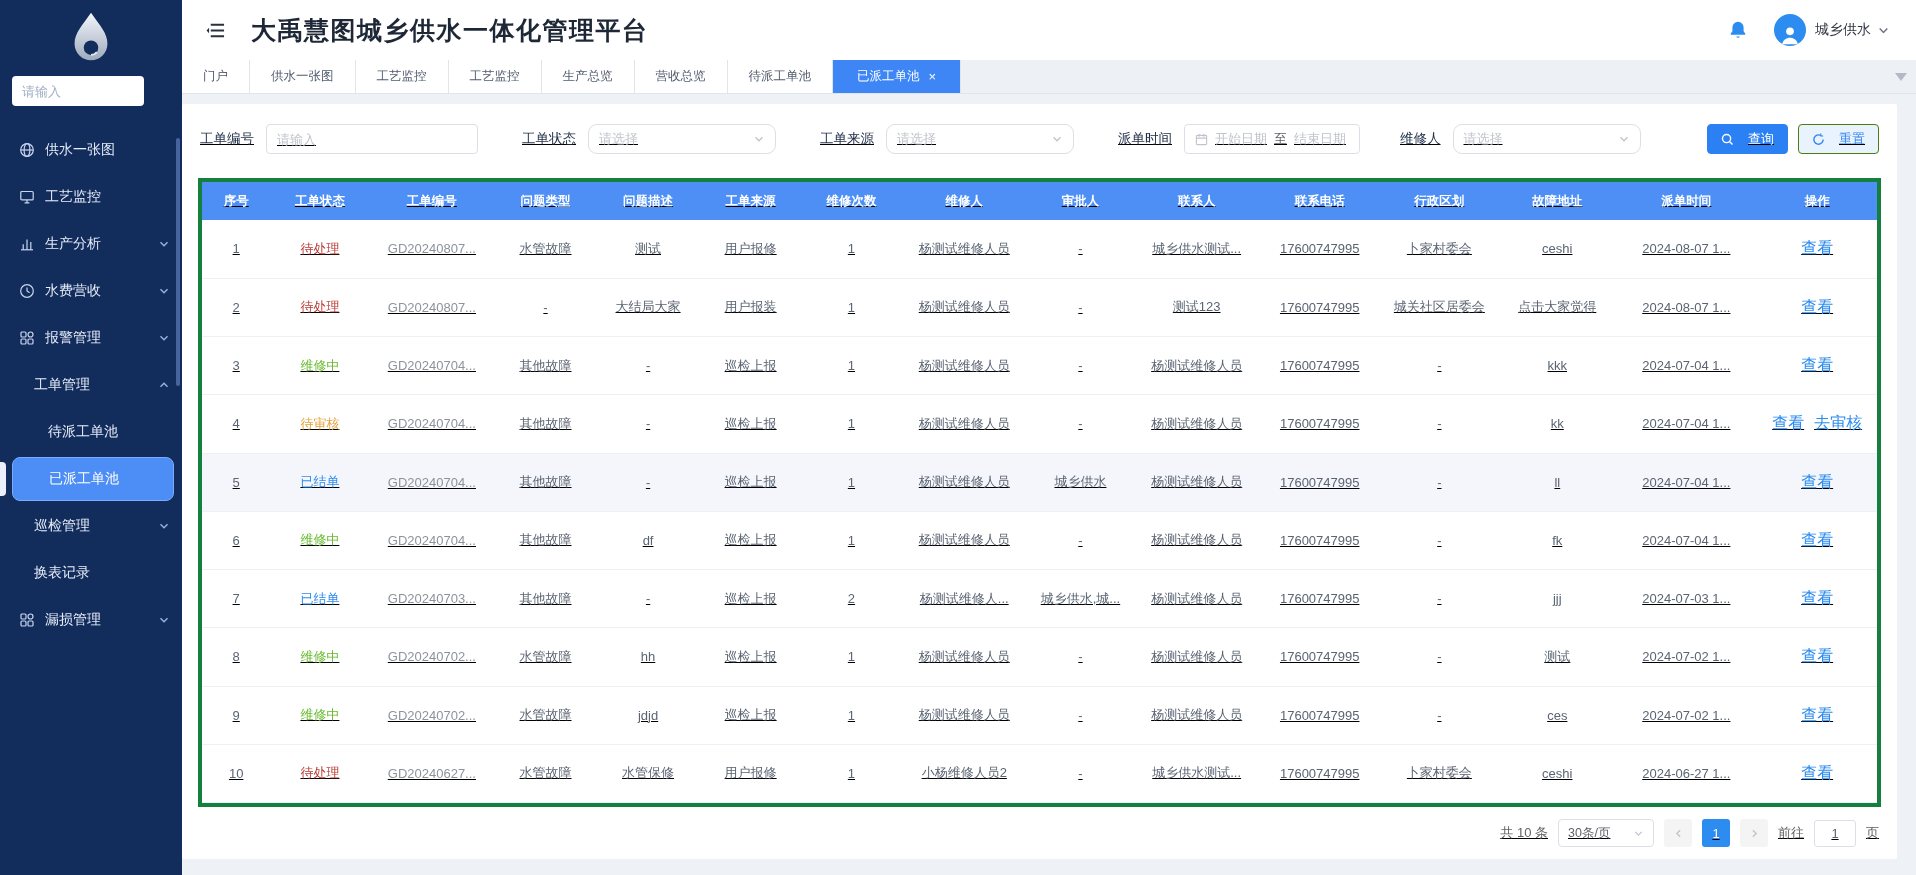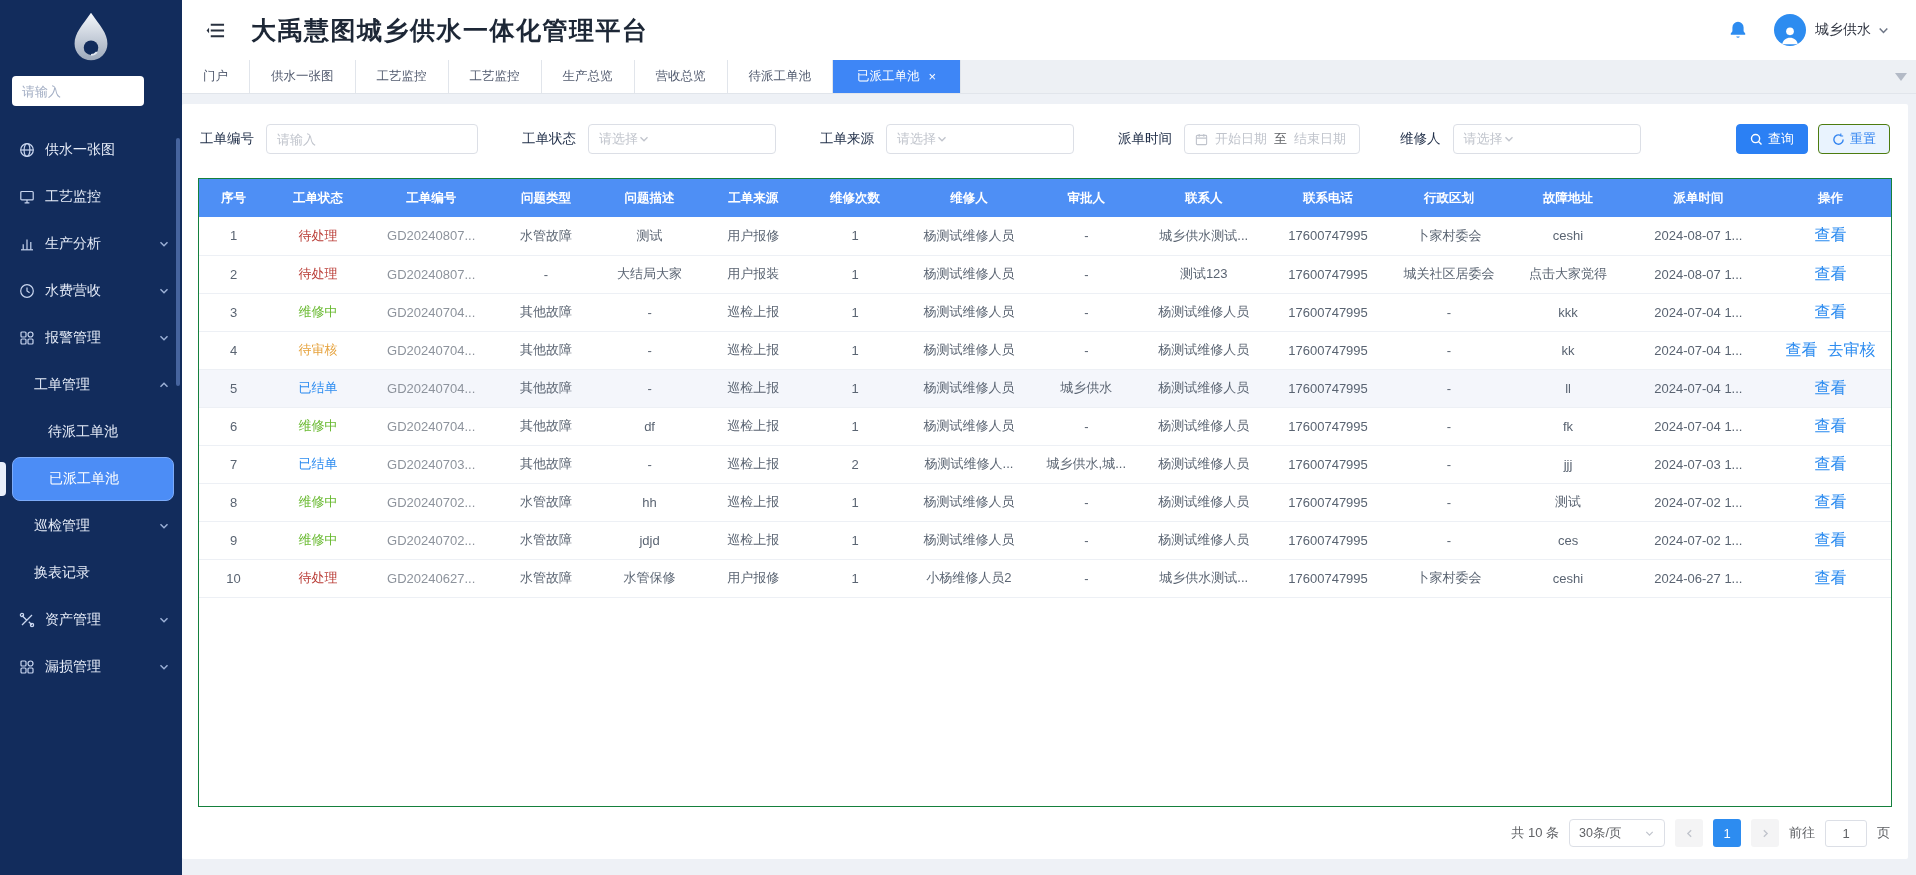--- a/index.html
+++ b/index.html
@@ -34,42 +34,42 @@
   .avatar { width:32px; height:32px; border-radius:50%; background:#2d8cf0; display:flex; align-items:flex-end; justify-content:center; overflow:hidden; margin-right:9px; cursor:pointer; }
   .username { font-size:14px; color:#303541; margin-right:6px; cursor:pointer; }
   .user-chev { color:#6d7585; display:flex; }
 
   .tabbar { height:34px; background:#edf0f4; display:flex; align-items:stretch; border-bottom:1px solid #e1e5eb; flex-shrink:0; position:relative; }
   .tab { background:#fff; border-right:1px solid #e1e5eb; padding:0 21px; display:flex; align-items:center; font-size:12.5px; color:#515a6e; cursor:pointer; white-space:nowrap; }
   .tab.active { background:#3e86f6; color:#fff; padding:0 24px; }
   .tab-close { margin-left:9px; font-size:13px; line-height:1; cursor:pointer; }
   .tabbar-caret { position:absolute; right:9px; top:50%; transform:translateY(-50%); color:#b3bac6; display:flex; }
 
-  .content { flex:1; min-height:0; padding:10px 8px 16px 0; }
+  .content { flex:1; min-height:0; padding:10px 19px 16px 0;text-decoration:underline; }
   .panel { background:#fff; height:100%; border-radius:2px; padding:16px 16px 0; display:flex; flex-direction:column; }
 
   
   .filters { display:flex; align-items:center; margin:4px 2px 24px; flex-shrink:0; }
   .fgroup { display:flex; align-items:center; margin-right:44px; }
   .flabel { font-size:13.5px; color:#22304a; margin-right:12px; white-space:nowrap; }
   .fcontrol { height:30px; border:1px solid #dcdfe6; border-radius:4px; background:#fff; display:flex; align-items:center; padding:0 10px; font-size:13px; color:#c0c4cc; }
   .fcontrol input { border:none; outline:none; width:100%; font-size:13px; color:#606266; background:transparent; }
   .fcontrol input::placeholder { color:#c0c4cc; }
-  .fselect { justify-content:flex-start; cursor:pointer; }
+  .fselect { justify-content:space-between; cursor:pointer;border-radius:9px; }
   .fselect .selchev { color:#c0c4cc; display:flex; }
   .fdate { gap:7px; cursor:pointer; }
   .fdate .sep { color:#606266; }
   .fdate .cal { color:#c0c4cc; display:flex; }
   .fbtns { margin-left:auto; display:flex; align-items:center; }
-  .btn { height:30px; border-radius:4px; font-size:13px; display:flex; align-items:center; gap:5px; padding:0 13px; cursor:pointer; font-family:inherit; }
+  .btn { height:30px; border-radius:4px; font-size:13px; display:flex; align-items:center; gap:14px; padding:0 13px; cursor:pointer; font-family:inherit; }
   .btn-search { background:#2b80f4; border:1px solid #2b80f4; color:#fff; }
   .btn-reset { background:#e9f3fe; border:1px solid #4d7c0f; color:#3284f0; margin-left:10px; }
 
   
-  .table-wrap { border:1px solid #15803d; flex:1; min-height:0; display:flex; flex-direction:column; }
+  .table-wrap { border:4px solid #15803d; flex:1; min-height:0; display:flex; }
   table { width:100%; border-collapse:collapse; table-layout:fixed; }
   thead th { background:#4e8ff5; color:#fff; font-size:12.5px; font-weight:bold; height:38px; text-align:center; padding:0 4px; overflow:hidden; white-space:nowrap; }
   tbody td { height:38px; text-align:center; font-size:13px; color:#5a6472; border-bottom:1px solid #edf0f5; padding:0 4px; overflow:hidden; white-space:nowrap; text-overflow:ellipsis; background:#fff; }
   tr.highlight td { background:#f4f6fb; }
   td.muted { color:#8d939c; }
   a.op { color:#2d8cf0; text-decoration:none; margin:0 5px; font-size:16px; cursor:pointer; }
   .tfiller { flex:1; background:#fff; }
 
   
   .pagination { display:flex; align-items:center; justify-content:flex-end; gap:10px; height:52px; flex-shrink:0; font-size:13px; color:#606266; padding-right:2px; }
@@ -183,35 +183,20 @@
           <svg width="12" height="12" viewBox="0 0 12 12" fill="none" stroke="currentColor" stroke-width="1.4">
             <path d="M2.5 4.2L6 7.8l3.5-3.6"></path>
           </svg>
         </span>
       </div>
       <div class="menu-item lvl2">
         <span class="mi-label">换表记录</span>
       </div>
       <div class="menu-item lvl1">
         <span class="mi-icon">
-          <svg width="16" height="16" viewBox="0 0 16 16" fill="none" stroke="currentColor" stroke-width="1.3">
-            <path d="M3 13L13 3M3 3.5L8 8.5M13 13L9.8 9.8"></path>
-            <circle cx="3" cy="3" r="1.6"></circle>
-            <circle cx="13" cy="13" r="1.6"></circle>
-          </svg>
-        </span>
-        <span class="mi-label">资产管理</span>
-        <span class="chev down">
-          <svg width="12" height="12" viewBox="0 0 12 12" fill="none" stroke="currentColor" stroke-width="1.4">
-            <path d="M2.5 4.2L6 7.8l3.5-3.6"></path>
-          </svg>
-        </span>
-      </div>
-      <div class="menu-item lvl1">
-        <span class="mi-icon">
           <svg width="16" height="16" viewBox="0 0 16 16" fill="none" stroke="currentColor" stroke-width="1.2">
             <rect x="2" y="2" width="5" height="5" rx="1"></rect>
             <rect x="9" y="2" width="5" height="5" rx="2.5"></rect>
             <rect x="2" y="9" width="5" height="5" rx="1"></rect>
             <rect x="9" y="9" width="5" height="5" rx="1"></rect>
           </svg>
         </span>
         <span class="mi-label">漏损管理</span>
         <span class="chev down">
           <svg width="12" height="12" viewBox="0 0 12 12" fill="none" stroke="currentColor" stroke-width="1.4">

